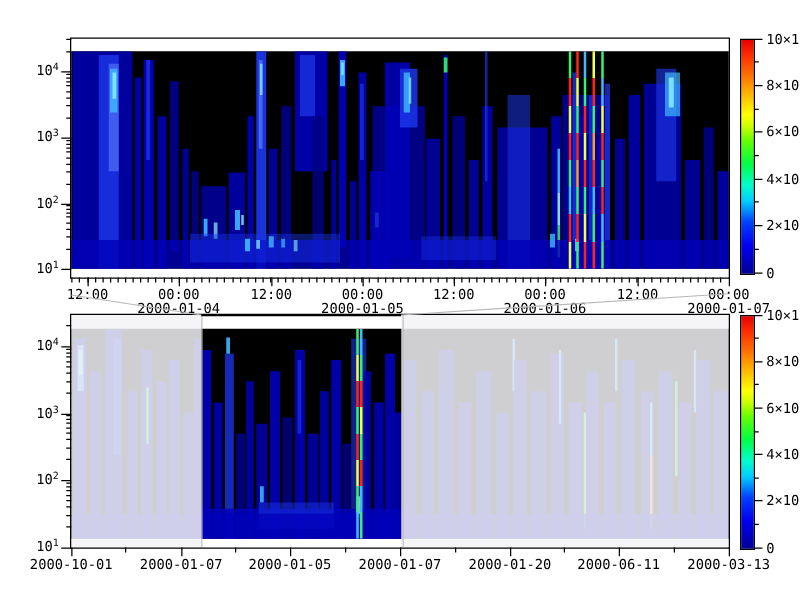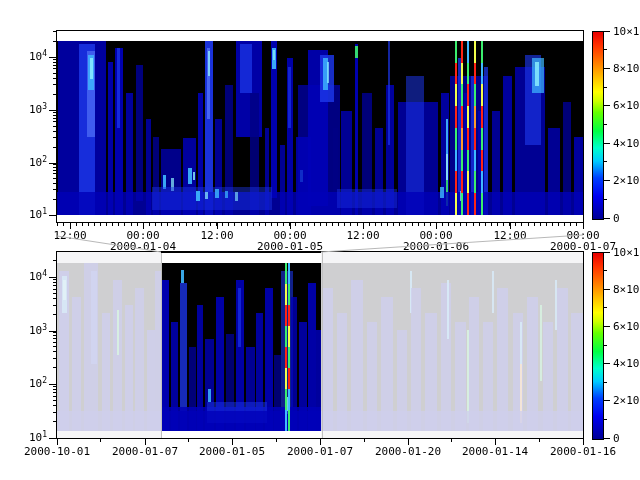--- a/index.html
+++ b/index.html
@@ -328,23 +328,23 @@
       <div class="abs lbl xlbl" style="left: 0px; top: 194px;"><span>2000-10-01</span></div>
       <div class="abs" style="left: 87.5px; top: 186px; width: 1px; height: 7px; background: rgb(0, 0, 0);"></div>
       <div class="abs lbl xlbl" style="left: 88px; top: 194px;"><span>2000-01-07</span></div>
       <div class="abs" style="left: 174.5px; top: 186px; width: 1px; height: 7px; background: rgb(0, 0, 0);"></div>
       <div class="abs lbl xlbl" style="left: 175px; top: 194px;"><span>2000-01-05</span></div>
       <div class="abs" style="left: 262.5px; top: 186px; width: 1px; height: 7px; background: rgb(0, 0, 0);"></div>
       <div class="abs lbl xlbl" style="left: 263px; top: 194px;"><span>2000-01-07</span></div>
       <div class="abs" style="left: 350.5px; top: 186px; width: 1px; height: 7px; background: rgb(0, 0, 0);"></div>
       <div class="abs lbl xlbl" style="left: 351px; top: 194px;"><span>2000-01-20</span></div>
       <div class="abs" style="left: 437.5px; top: 186px; width: 1px; height: 7px; background: rgb(0, 0, 0);"></div>
-      <div class="abs lbl xlbl" style="left: 438px; top: 194px;"><span>2000-01-14</span></div>
+      <div class="abs lbl xlbl" style="left: 438px; top: 194px;"><span>2000-06-11</span></div>
       <div class="abs" style="left: 525.5px; top: 186px; width: 1px; height: 7px; background: rgb(0, 0, 0);"></div>
-      <div class="abs lbl xlbl" style="left: 526px; top: 194px;"><span>2000-01-16</span></div>
+      <div class="abs lbl xlbl" style="left: 526px; top: 194px;"><span>2000-03-13</span></div>
       <div class="abs" style="left: 43.3px; top: 186px; width: 1px; height: 4px; background: rgb(0, 0, 0);"></div>
       <div class="abs" style="left: 131px; top: 186px; width: 1px; height: 4px; background: rgb(0, 0, 0);"></div>
       <div class="abs" style="left: 218.7px; top: 186px; width: 1px; height: 4px; background: rgb(0, 0, 0);"></div>
       <div class="abs" style="left: 306.5px; top: 186px; width: 1px; height: 4px; background: rgb(0, 0, 0);"></div>
       <div class="abs" style="left: 394.2px; top: 186px; width: 1px; height: 4px; background: rgb(0, 0, 0);"></div>
       <div class="abs" style="left: 481.8px; top: 186px; width: 1px; height: 4px; background: rgb(0, 0, 0);"></div>
       <div class="abs" style="left: -8px; top: 24.5px; width: 8px; height: 1px; background: rgb(0, 0, 0);"></div>
       <div class="abs lbl ylbl" style="left: -34px; top: 19px; width: 24px;"><span>10</span><span class="sup">4</span></div>
       <div class="abs" style="left: -4px; top: 8.33469px; width: 4px; height: 1px; background: rgb(0, 0, 0);"></div>
       <div class="abs" style="left: -8px; top: 78.5px; width: 8px; height: 1px; background: rgb(0, 0, 0);"></div>

